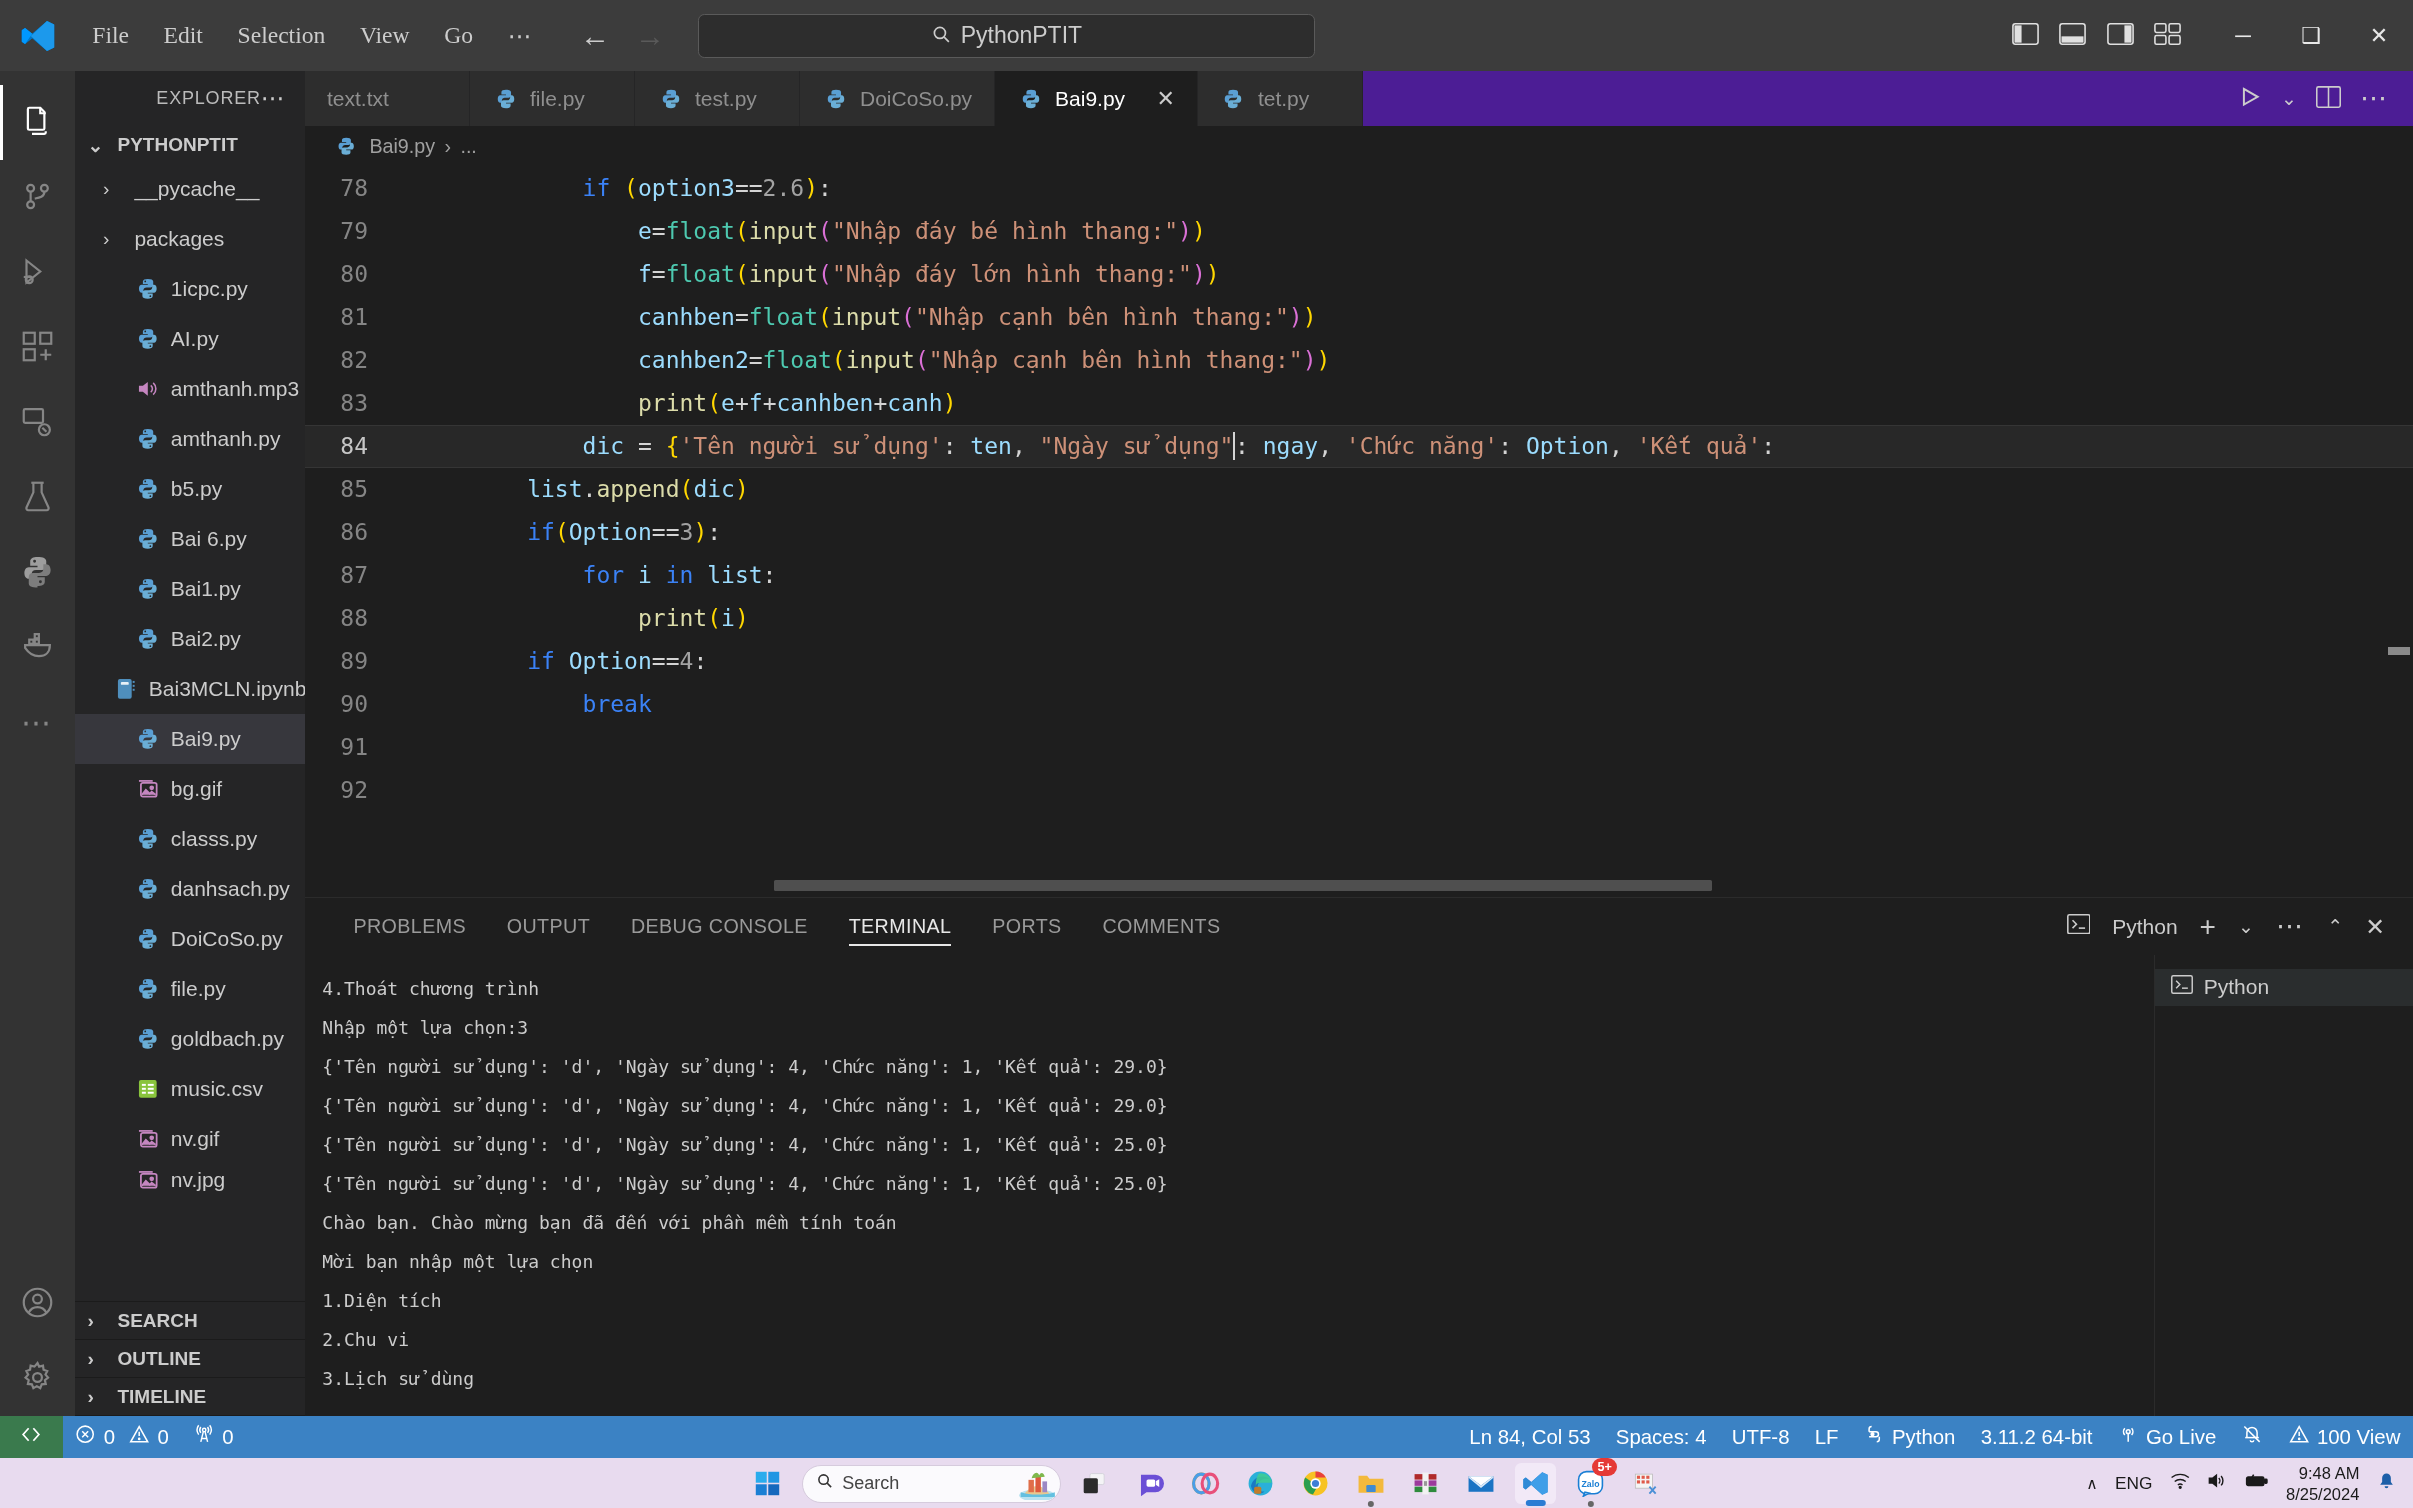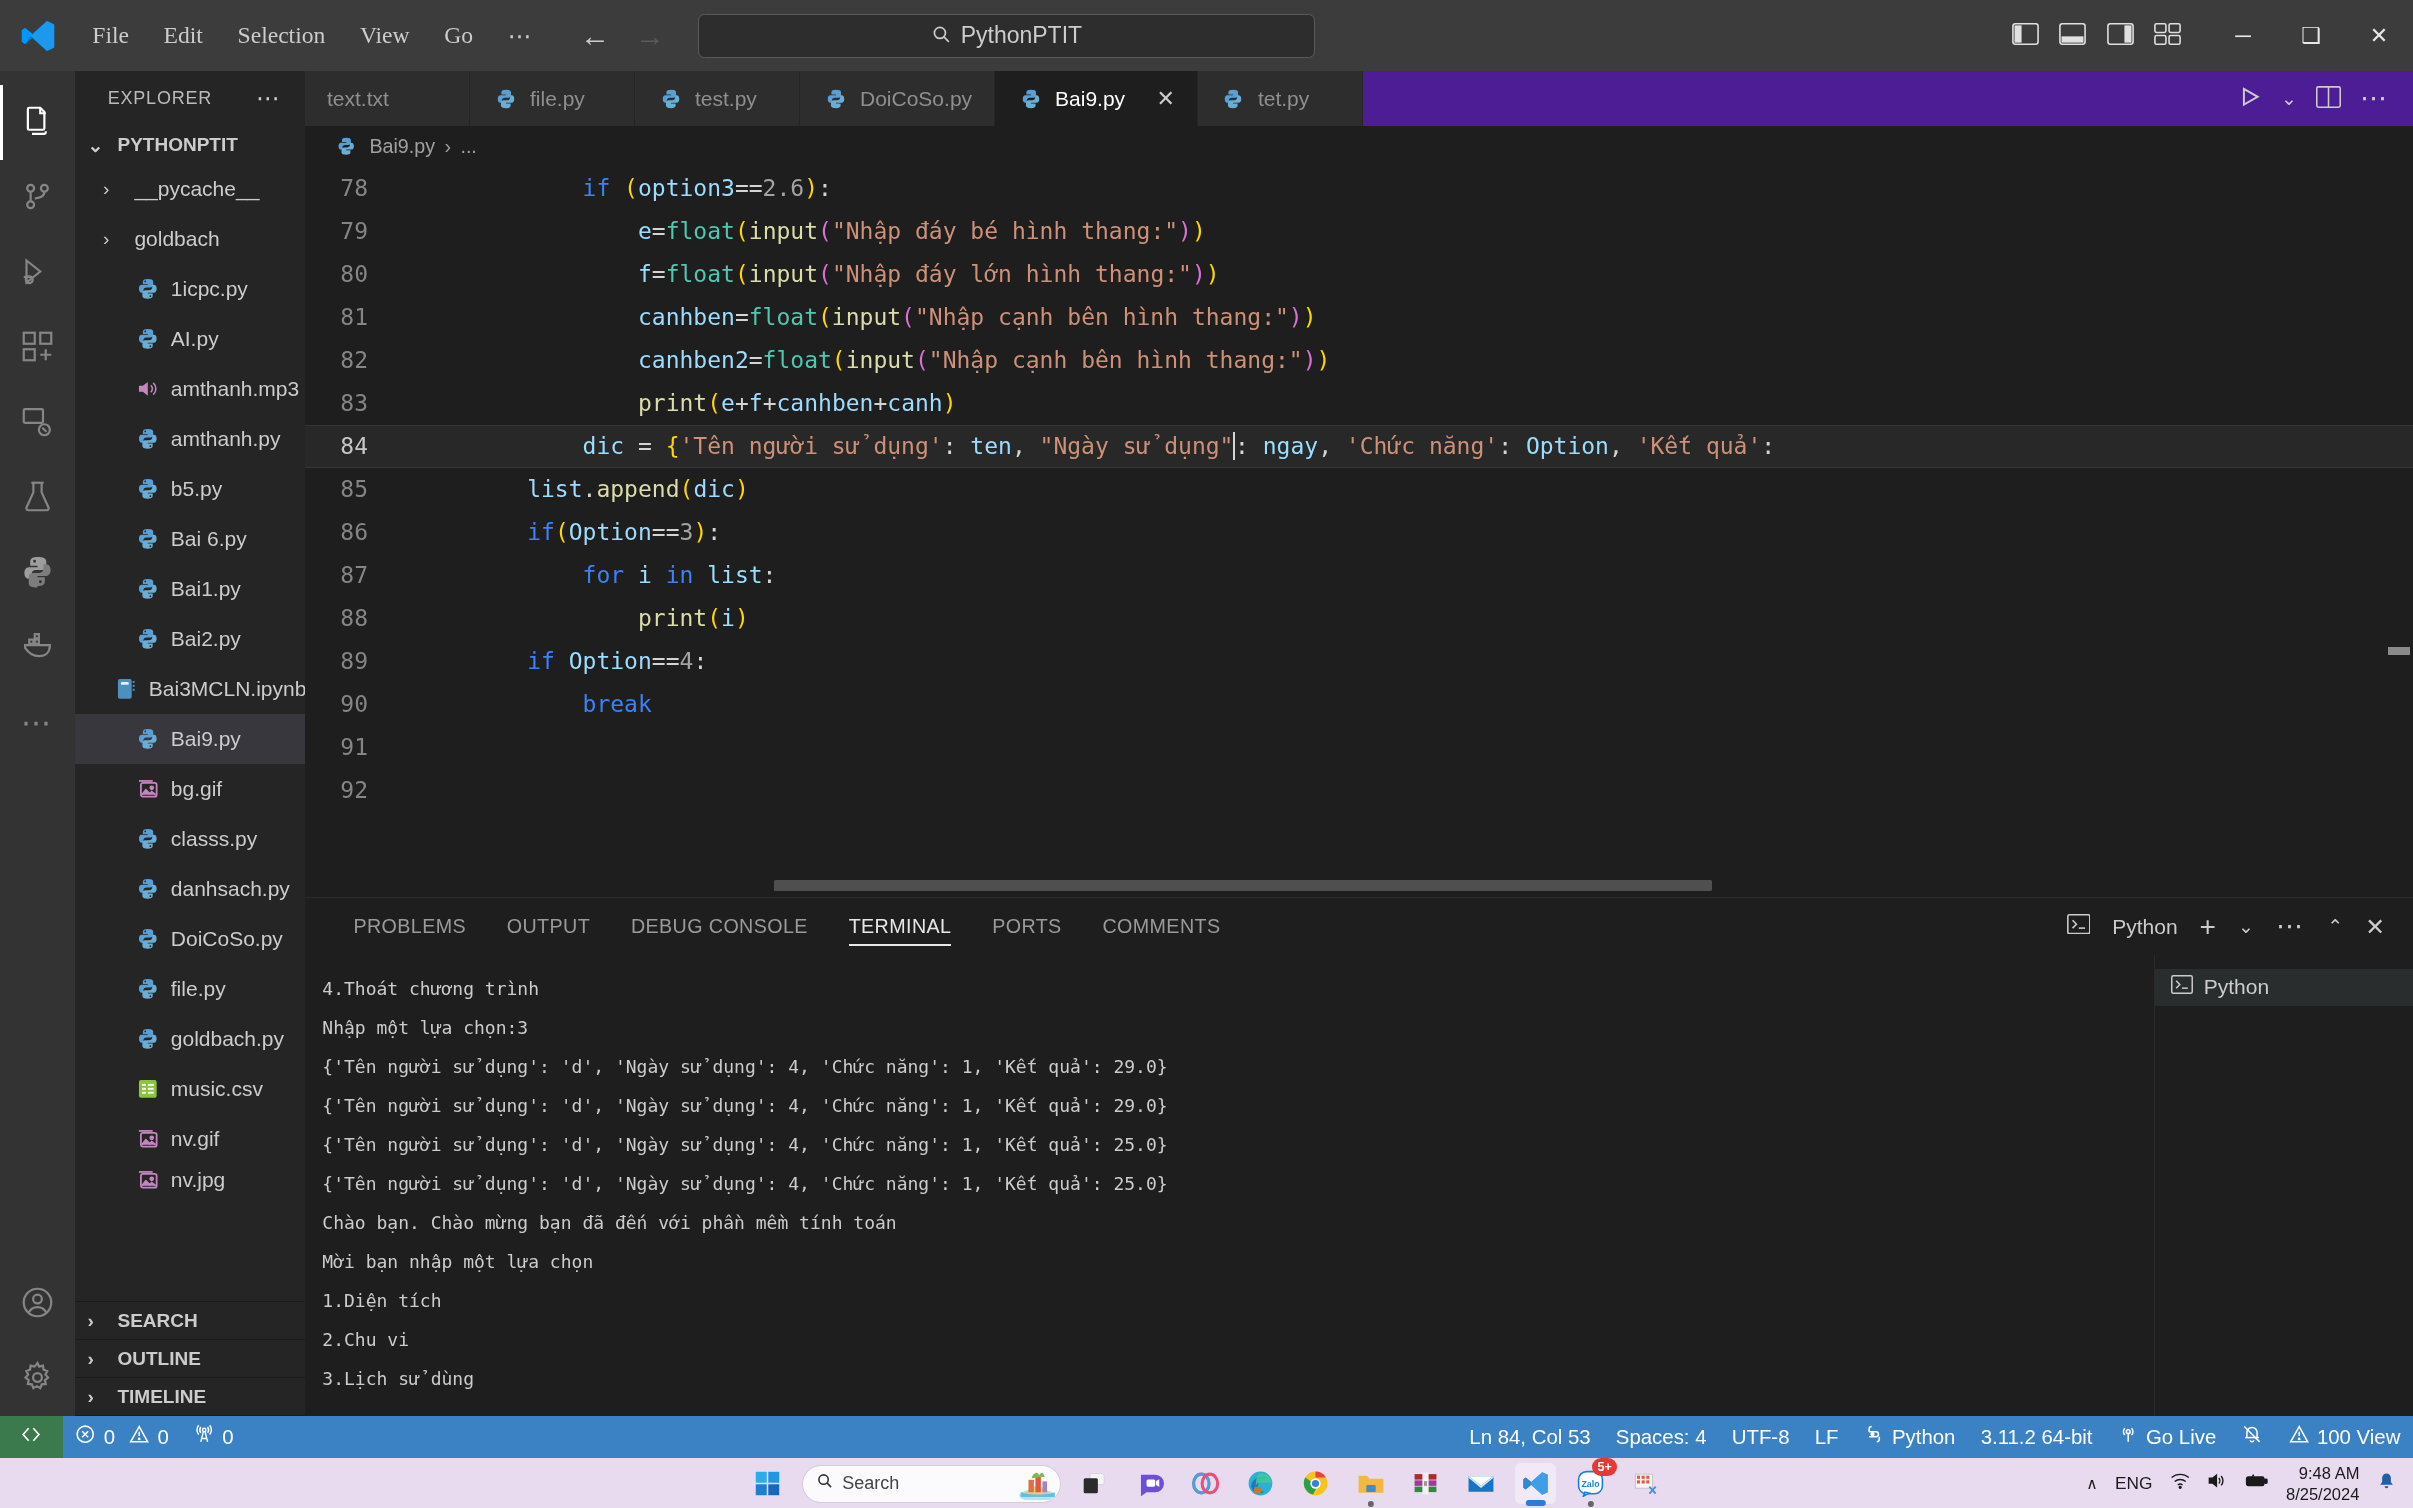--- a/index.html
+++ b/index.html
@@ -50,23 +50,22 @@
   }
   .act-item.active { color: #ffffff; }
   .act-item.active::before {
     content: ""; position: absolute; left: 0; top: 0; bottom: 0; width: 3.1px; background: #ffffff;
   }
   .act-spacer { flex: 1 1 auto; }
 
   
   .sidebar { width: 230px; background: #252526; flex: 0 0 230px; display: flex; flex-direction: column; min-height: 0; }
   .sb-header {
-    height: 55px; display: flex; align-items: center; justify-content: center;
+    height: 55px; display: flex; align-items: center; justify-content: flex-end;
     padding: 0 19px 0 28px;
-    gap: 44px;
   }
   .sb-title { color: #bbbbbb; font-size: 18px; letter-spacing: 0.8px; }
   .sb-dots { color: #cccccc; font-size: 23.6px; letter-spacing: 1.6px; line-height: 7.9px; }
   .sb-section-head {
     display: flex; align-items: center; gap: 7.9px; padding: 4.7px 6.3px 4.7px 12.6px; height: 38px;
     color: #cccccc; font-size: 19px; font-weight: bold;
   }
   .tree { flex: 1 1 auto; overflow: hidden; }
   .tree-row {
     display: flex; align-items: center; height: 50px; padding-left: 28px; gap: 9.4px;
@@ -367,21 +366,21 @@
         <span class="chev">⌄</span>
         <span>PYTHONPTIT</span>
       </div>
       <div class="tree">
         <div class="tree-row">
           <span class="chev">›</span>
           <span>__pycache__</span>
         </div>
         <div class="tree-row">
           <span class="chev">›</span>
-          <span>goldbach</span>
+          <span>packages</span>
         </div>
 
         <div class="tree-row">
           <span class="chev"></span>
           <span class="ficon">
             <svg width="23.6" height="23.6" viewBox="0 0 24 24">
                 <path d="M12 2c-3 0-5 .8-5 2.6v2.6h5v.8H5.8C4 8 3 9.6 3 12s1 4 2.8 4H7.5v-2.4c0-1.8 1.4-3 3.2-3h4c1.6 0 2.8-1 2.8-2.6V4.6C17.5 2.8 15.5 2 12 2zm-2.6 1.6a.9.9 0 1 1 0 1.8.9.9 0 0 1 0-1.8z" fill="#5a9fd4"></path>
                 <path d="M12 22c3 0 5-.8 5-2.6v-2.6h-5v-.8h6.2c1.8 0 2.8-1.6 2.8-4s-1-4-2.8-4H16.5v2.4c0 1.8-1.4 3-3.2 3h-4c-1.6 0-2.8 1-2.8 2.6v3.4C6.5 21.2 8.5 22 12 22zm2.6-1.6a.9.9 0 1 1 0-1.8.9.9 0 0 1 0 1.8z" fill="#6aaed6"></path>
               </svg>
           </span>

